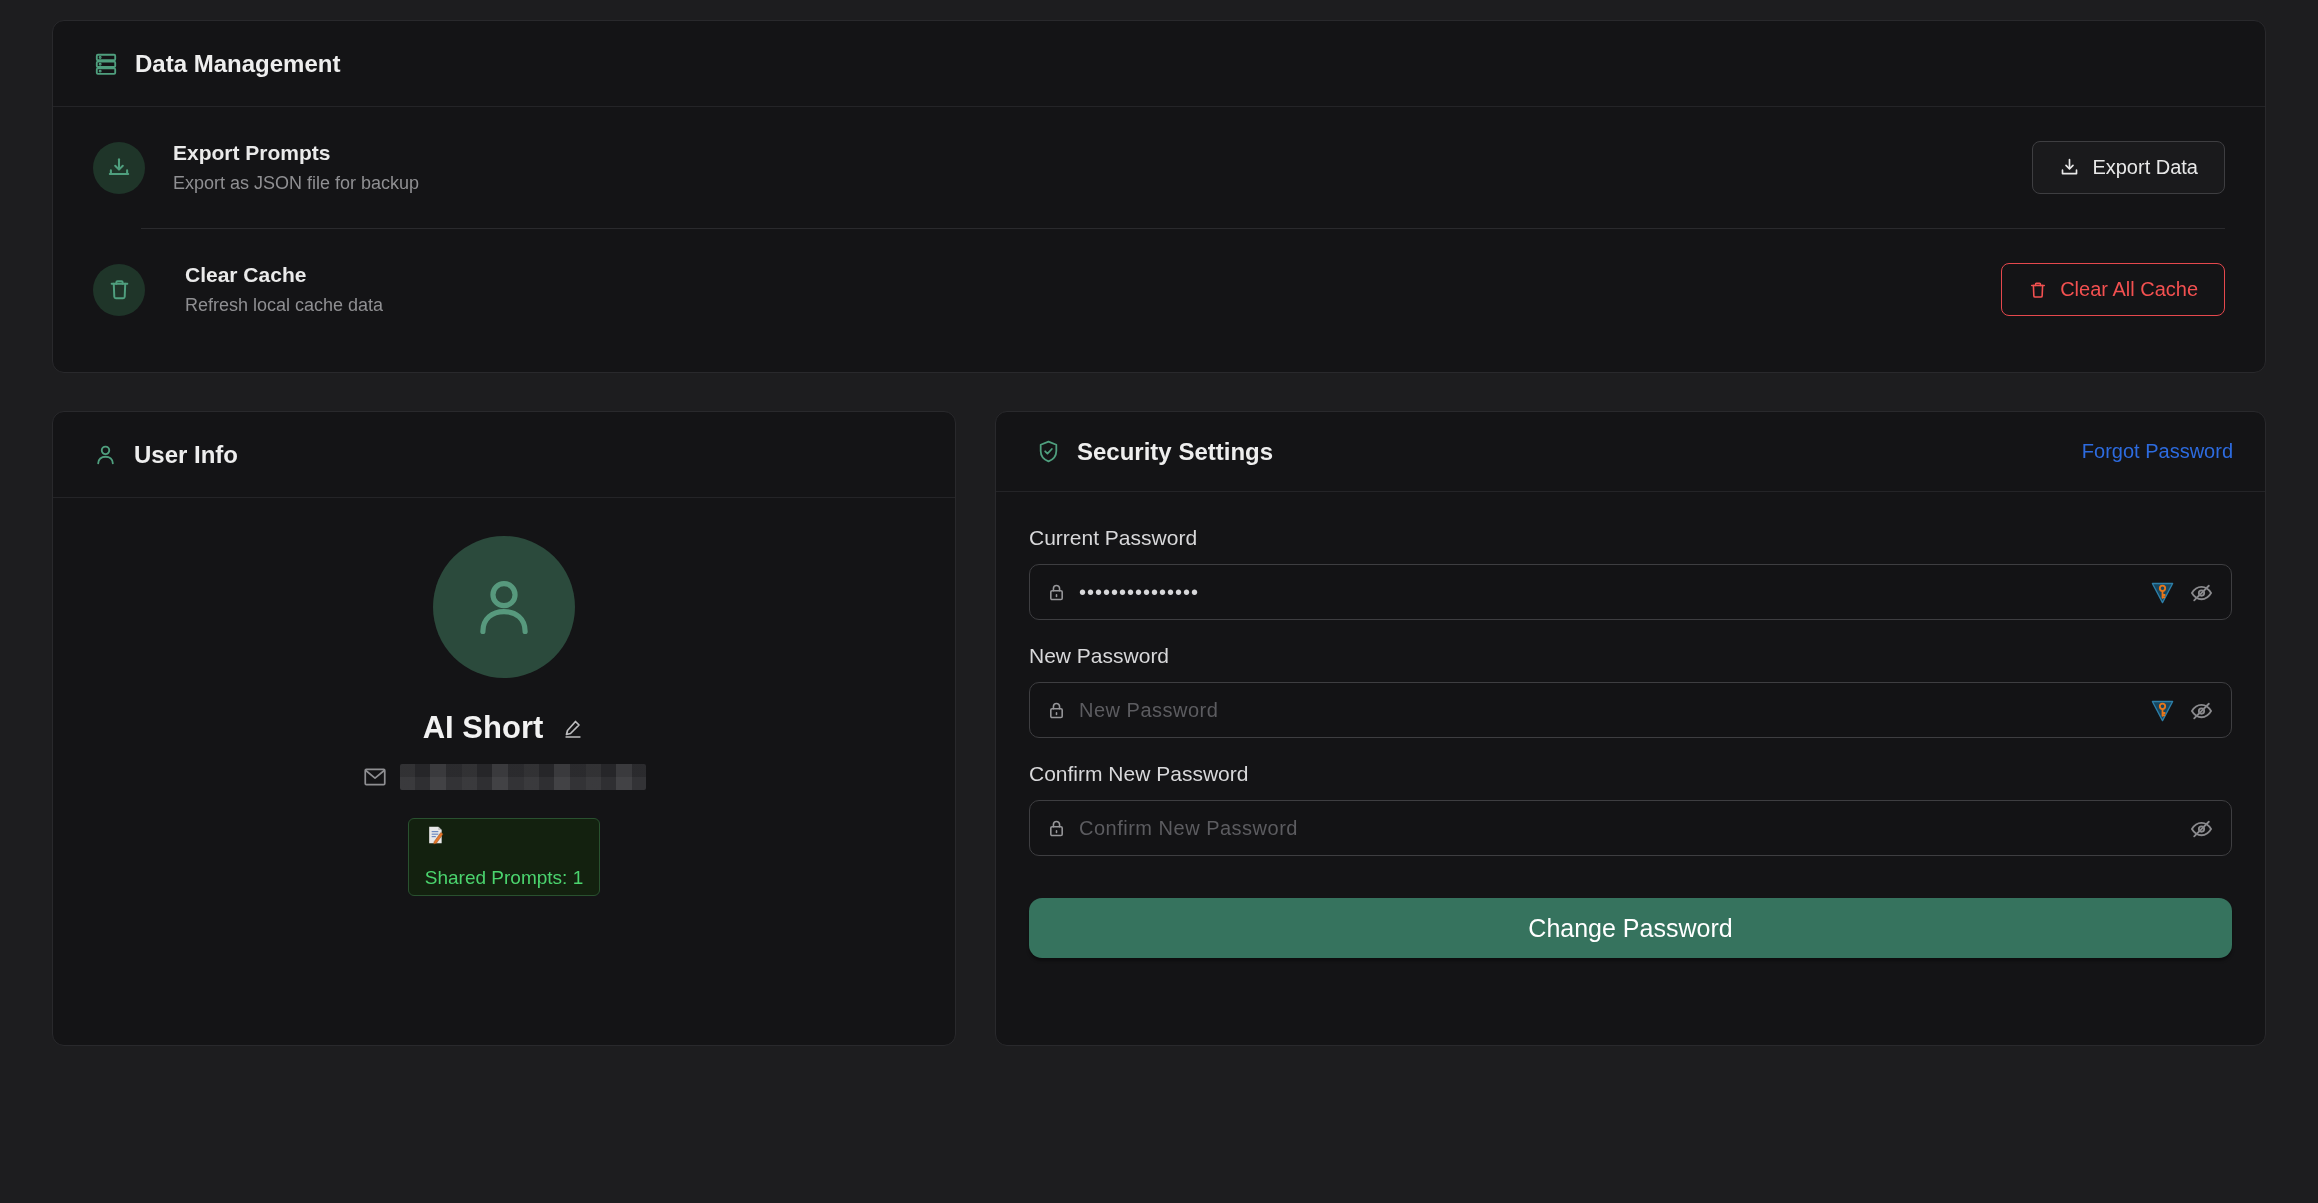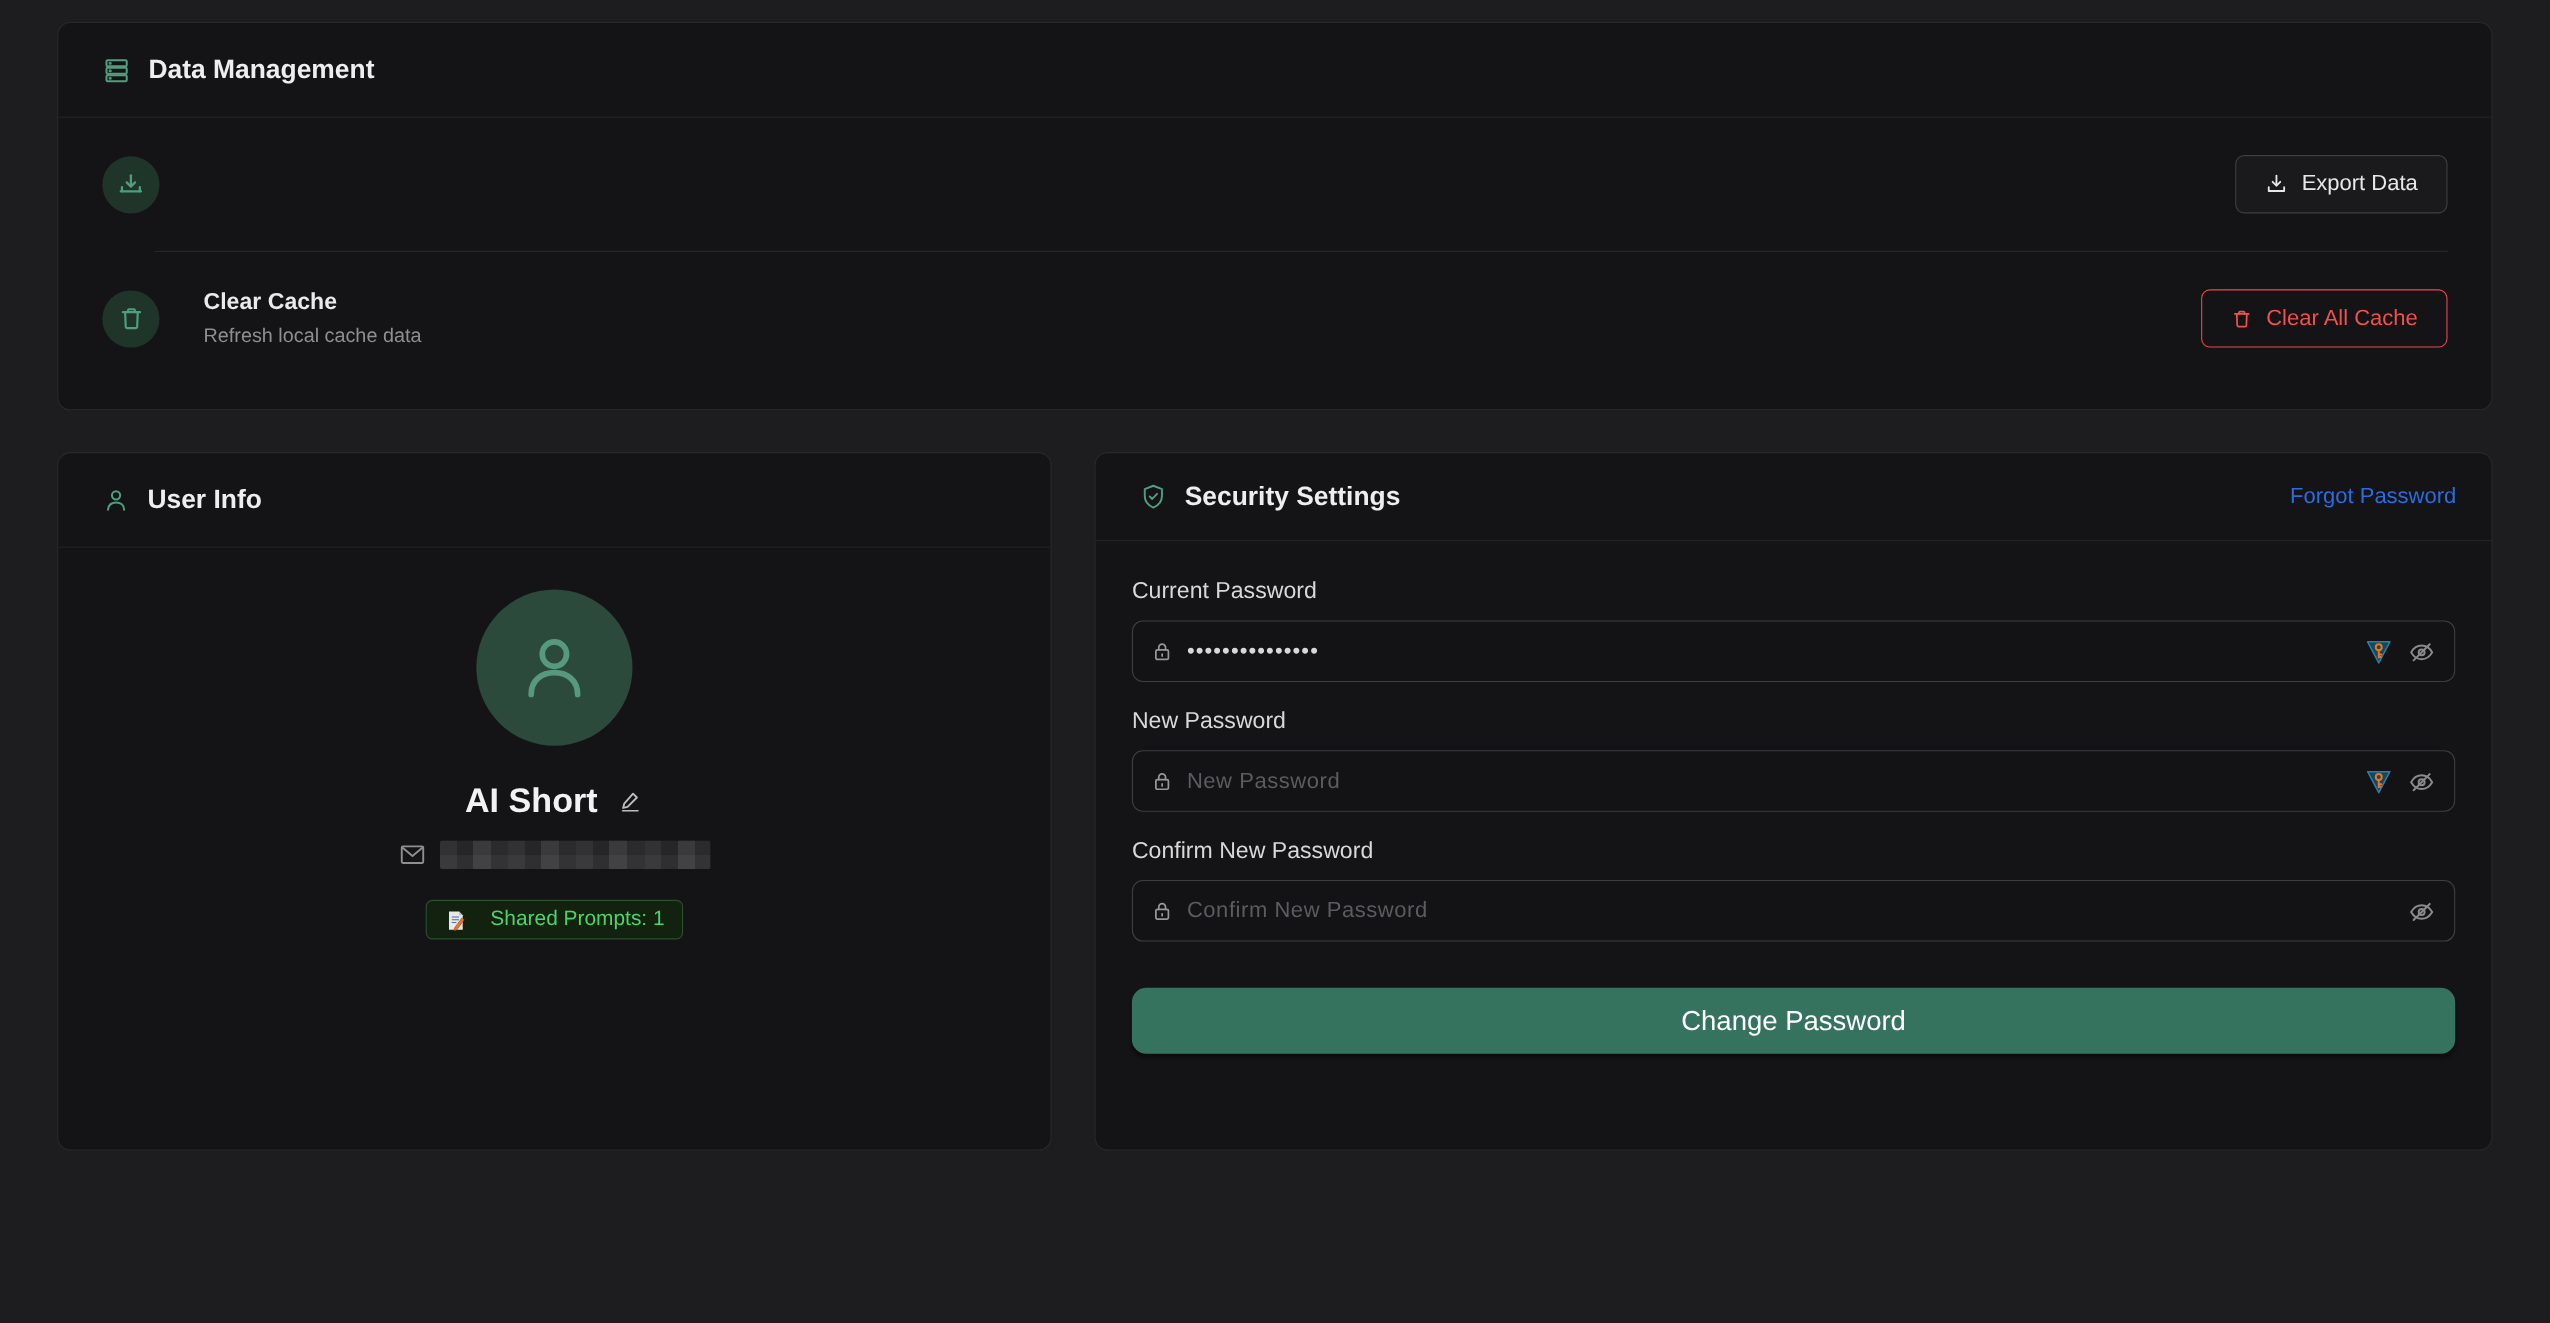--- a/index.html
+++ b/index.html
@@ -86,26 +86,26 @@
   .edit-ic { color:#bdbdbf; cursor:pointer; display:flex; }
   .email-row { margin-top:18px; display:flex; align-items:center; gap:12px; color:#8f8f92; }
   .pixelated {
     width:246px; height:26px; border-radius:2px;
     background-image:
       repeating-linear-gradient(90deg, rgba(255,255,255,0.07) 0 15px, rgba(255,255,255,0.02) 15px 30px, rgba(255,255,255,0.11) 30px 46px, rgba(255,255,255,0.04) 46px 62px),
       repeating-linear-gradient(0deg, #2b2b2e 0 13px, #222225 13px 26px);
   }
   .badge {
     margin-top:28px;
-    display:flex; align-items:flex-end; gap:22px;
+    display:flex; align-items:flex-start; gap:22px;
     border:1px solid #29512f;
     background:#13210f;
     border-radius:6px;
     padding:6px 16px;
-    font-size:19px; color:#4bd46e;
+    font-size:19px; color:#4bd46e;flex-direction:column;
   }
 
   
   .sec-header {
     display:flex; align-items:center; justify-content:space-between;
     padding:0 32px 0 40px;
     height:80px;
     border-bottom:1px solid #242427;
   }
   .sec-header-left { display:flex; align-items:center; gap:16px; }
@@ -169,20 +169,24 @@
 
     <div class="dm-row">
       <div class="dm-icon-circle">
         <svg width="26" height="26" viewBox="0 0 24 24" fill="none" stroke="currentColor" stroke-width="1.9" stroke-linecap="round" stroke-linejoin="round">
             <path d="M12 4v9"></path>
             <path d="M8.5 10 12 13.5 15.5 10"></path>
             <path d="M4.5 14v3.5h15V14"></path>
             <path d="M4.5 17.5h-1M20.5 17.5h-1"></path>
           </svg>
       </div>
+      <div class="dm-texts">
+        <span class="dm-title">Export Prompts</span>
+        <span class="dm-sub">Export as JSON file for backup</span>
+      </div>
       <div class="dm-spacer"></div>
       <button class="btn btn-ghost">
         <span style="display:flex;">
           <svg width="21" height="21" viewBox="0 0 24 24" fill="none" stroke="currentColor" stroke-width="1.9" stroke-linecap="round" stroke-linejoin="round">
               <path d="M12 3v10"></path>
               <path d="M8 9.5 12 13.5 16 9.5"></path>
               <path d="M4 15v4h16v-4"></path>
             </svg>
         </span>
         <span>Export Data</span>

